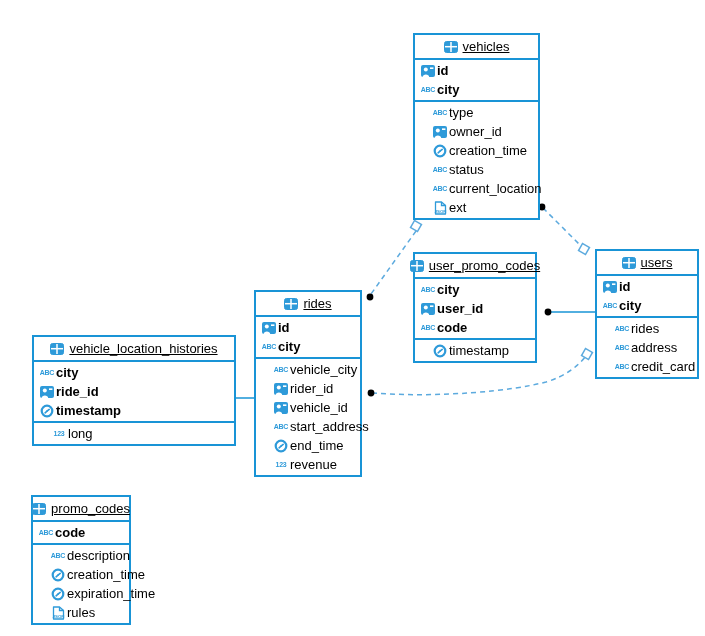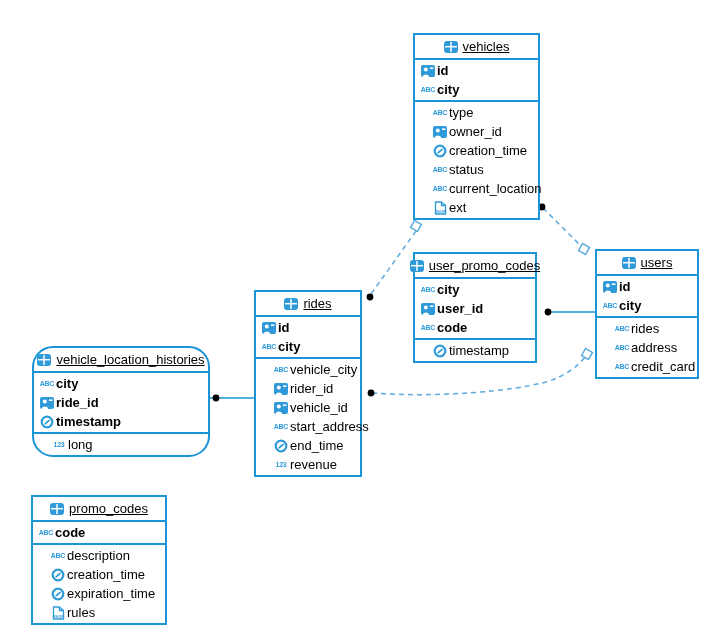--- a/index.html
+++ b/index.html
@@ -313,21 +313,21 @@
             <span class="lbl">end_time</span>
           </div>
           <div class="row">
             <span class="icon">
               <span class="txt-icon">123</span>
             </span>
             <span class="lbl">revenue</span>
           </div>
         </div>
       </div>
-      <div class="tbl" style="left: 32px; top: 346px; width: 178px; border-radius: 21px;">
+      <div class="tbl" style="left: 32px; top: 335px; width: 204px;">
         <div class="tbl-header">
           <span class="icon" style="flex-basis: 14px;">
             <svg width="14" height="12" viewBox="0 0 14 12">
               <rect x="0.5" y="0.5" width="13" height="11" rx="2" fill="#2e9ad9" stroke="#2e9ad9"></rect>
               <line x1="1" y1="5.7" x2="13" y2="5.7" stroke="#fff" stroke-width="1.5"></line>
               <line x1="7" y1="1" x2="7" y2="11" stroke="#fff" stroke-width="1.5"></line>
             </svg>
           </span>
           <span>vehicle_location_histories</span>
         </div>
@@ -362,21 +362,21 @@
         </div>
         <div class="sec-cols">
           <div class="row">
             <span class="icon">
               <span class="txt-icon">123</span>
             </span>
             <span class="lbl">long</span>
           </div>
         </div>
       </div>
-      <div class="tbl" style="left: 31px; top: 495px; width: 136px;">
+      <div class="tbl" style="left: 31px; top: 495px; width: 100px;">
         <div class="tbl-header">
           <span class="icon" style="flex-basis: 14px;">
             <svg width="14" height="12" viewBox="0 0 14 12">
               <rect x="0.5" y="0.5" width="13" height="11" rx="2" fill="#2e9ad9" stroke="#2e9ad9"></rect>
               <line x1="1" y1="5.7" x2="13" y2="5.7" stroke="#fff" stroke-width="1.5"></line>
               <line x1="7" y1="1" x2="7" y2="11" stroke="#fff" stroke-width="1.5"></line>
             </svg>
           </span>
           <span>promo_codes</span>
         </div>

